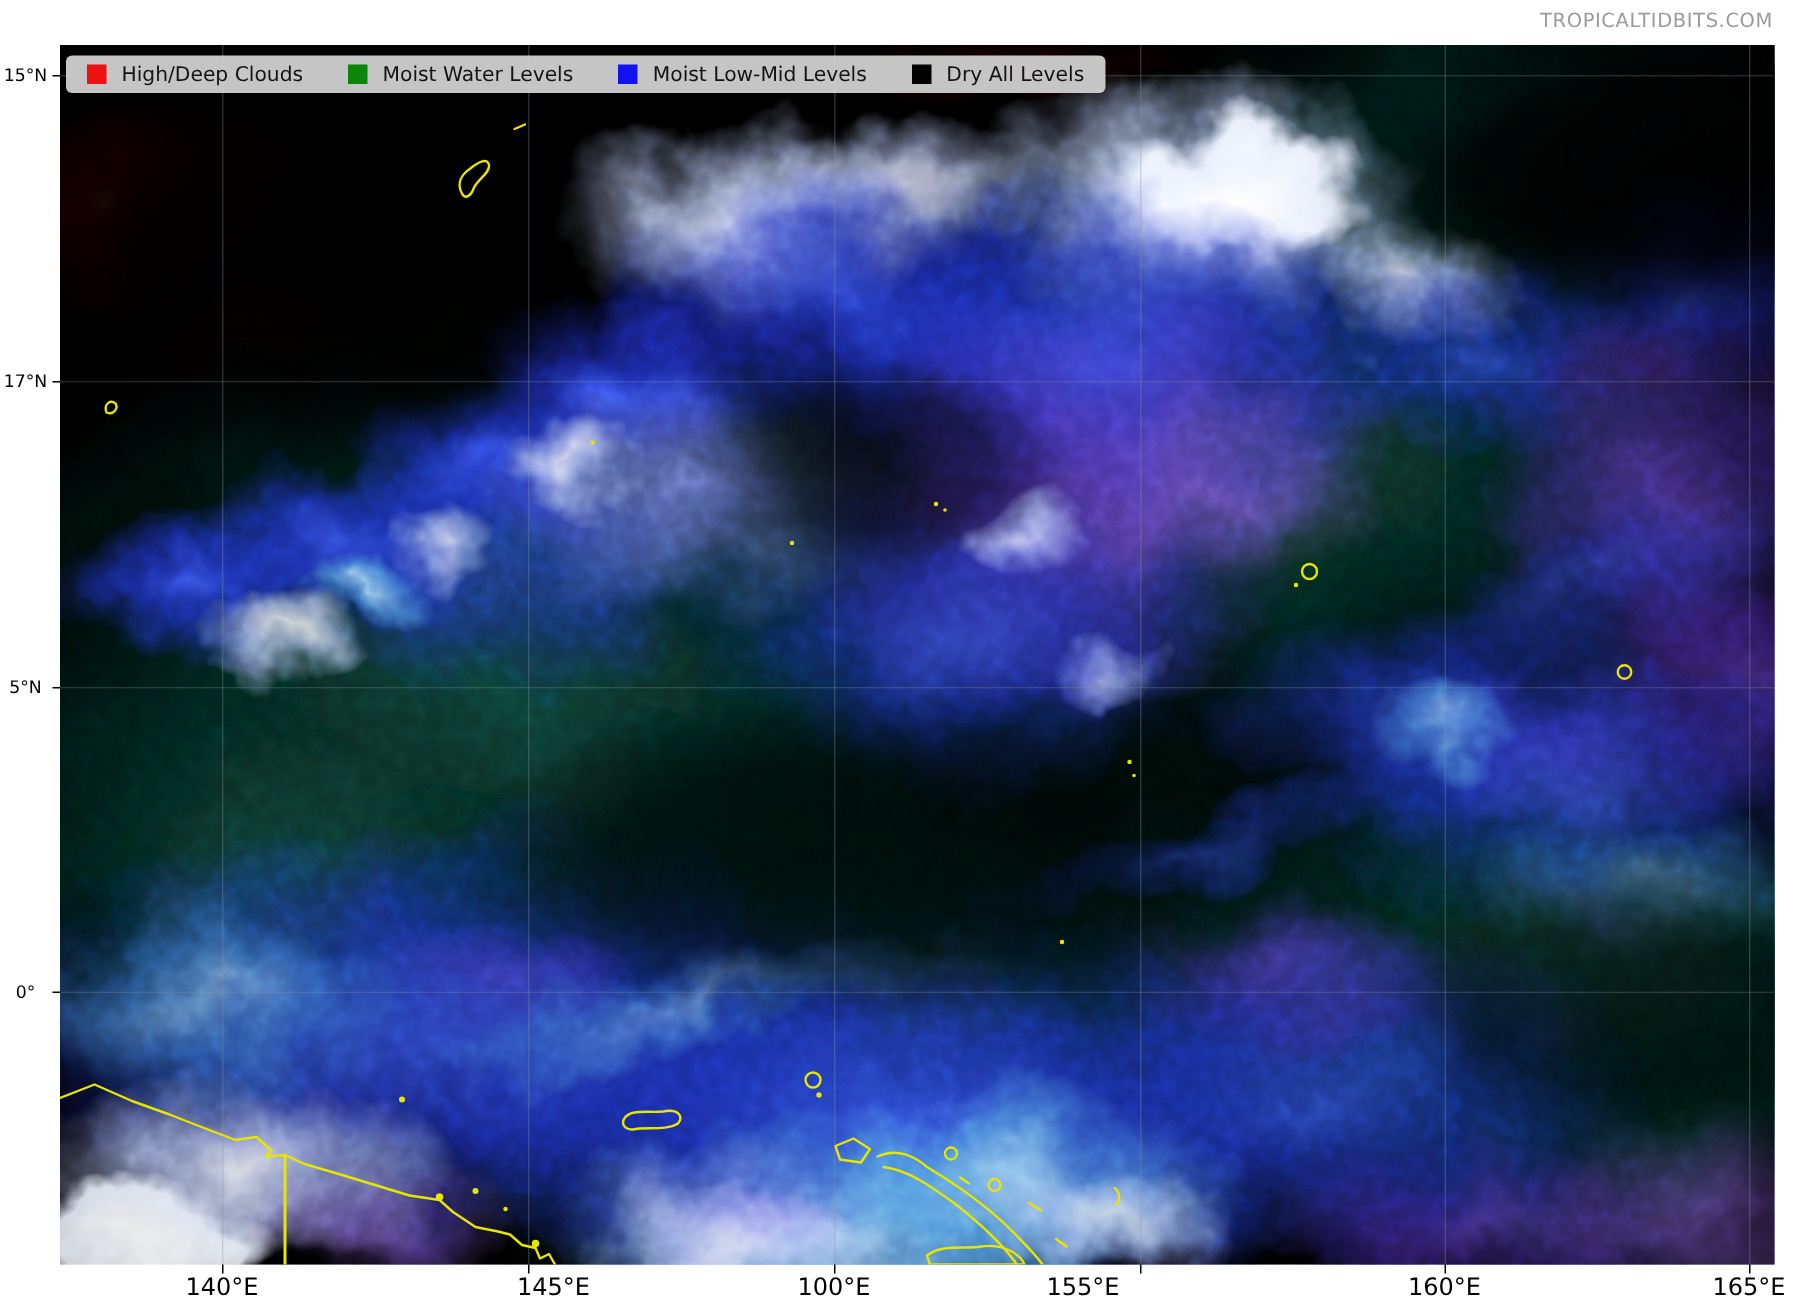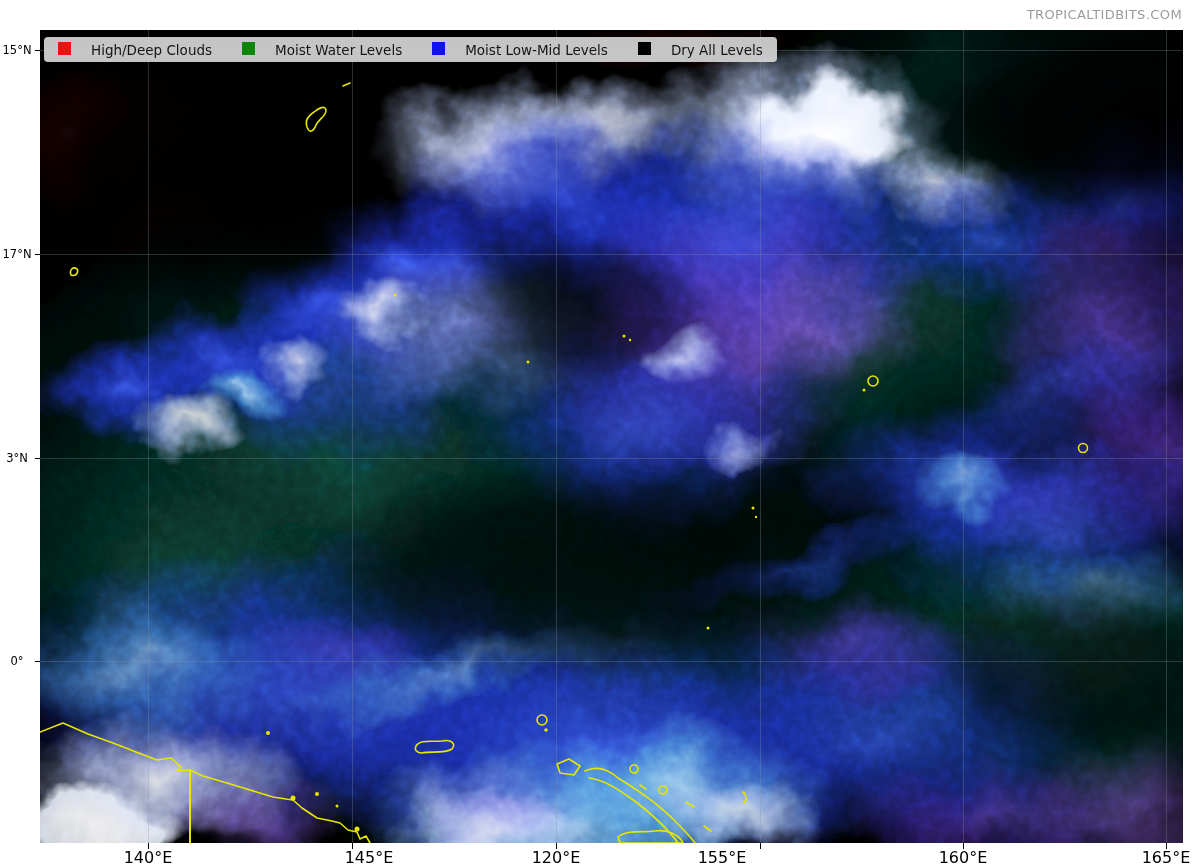--- a/index.html
+++ b/index.html
@@ -26,21 +26,21 @@
   }
   .map-frame svg { display:block; width:1143px; height:813px; }
   .legend {
     position:absolute; left:44px; top:37px; height:25px;
     display:inline-flex; align-items:center; gap:30px;
     padding:0 14px;
     background:rgba(212,212,212,0.93);
     border-radius:4px;
     z-index:5;
   }
-  .legend-item { display:flex; align-items:flex-start; gap:20px; white-space:nowrap; }
+  .legend-item { display:flex; align-items:center; gap:10px; white-space:nowrap; }
   .swatch { width:13px; height:13px; display:inline-block; flex:0 0 auto; }
   .legend-label { font-size:13.5px; color:#141414; }
   .lat-label {
     position:absolute; left:0; width:34px; text-align:center;
     font-size:11.5px; color:#000; line-height:14px;
   }
   .lat-tick { position:absolute; left:35px; width:5px; height:1.2px; background:#000; }
   .lon-label {
     position:absolute; width:60px; text-align:center;
     font-size:16px; color:#000; top:851px; line-height:14px;
@@ -269,33 +269,33 @@
       <span class="legend-label">Moist Low-Mid Levels</span>
     </div>
     <div class="legend-item">
       <span class="swatch" style="background-color: rgb(0, 0, 0);"></span>
       <span class="legend-label">Dry All Levels</span>
     </div>
   </div>
 
   <span class="lat-label" style="top:43px">15°N</span>
   <span class="lat-label" style="top:247px">17°N</span>
-  <span class="lat-label" style="top:451px">3°N</span>
+  <span class="lat-label" style="top:451px">5°N</span>
   <span class="lat-label" style="top:654px">0°</span>
   <span class="lat-tick" style="top:50px"></span>
   <span class="lat-tick" style="top:254px"></span>
   <span class="lat-tick" style="top:458px"></span>
   <span class="lat-tick" style="top:661px"></span>
 
   <span class="lon-tick" style="left:148px"></span>
   <span class="lon-tick" style="left:352px"></span>
   <span class="lon-tick" style="left:556px"></span>
   <span class="lon-tick" style="left:760px"></span>
   <span class="lon-tick" style="left:963px"></span>
   <span class="lon-tick" style="left:1166px"></span>
   <span class="lon-label" style="left:118px">140°E</span>
   <span class="lon-label" style="left:339px">145°E</span>
-  <span class="lon-label" style="left:526px">120°E</span>
+  <span class="lon-label" style="left:526px">100°E</span>
   <span class="lon-label" style="left:692px">155°E</span>
   <span class="lon-label" style="left:933px">160°E</span>
   <span class="lon-label" style="left:1136px">165°E</span>
 
 </div>
 
 </body></html>

